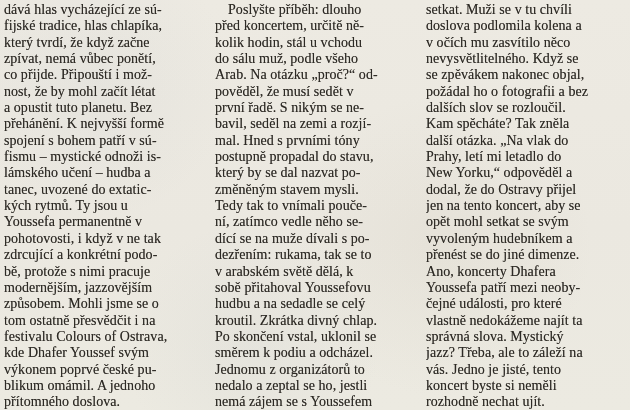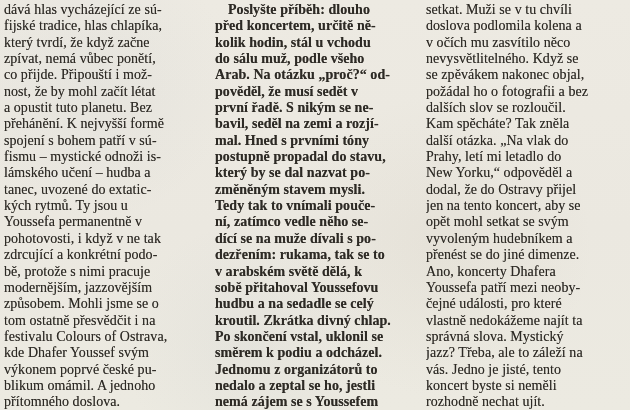--- a/index.html
+++ b/index.html
@@ -33,21 +33,20 @@
     font-size: 14px;
     line-height: 16.35px;
     color: #2d2a25;
     white-space: pre;
     overflow: hidden;
     text-shadow: 0 0 0.4px rgba(45,42,37,0.55);
     letter-spacing: 0.05px;
   }
   .column.indent-first {
     text-indent: 13px;
-    font-weight: bold;
   }
 </style>
 </head>
 <body>
 
 <div class="page">
   <div class="column">dává hlas vycházející ze sú-
 fijské tradice, hlas chlapíka,
 který tvrdí, že když začne
 zpívat, nemá vůbec ponětí,

